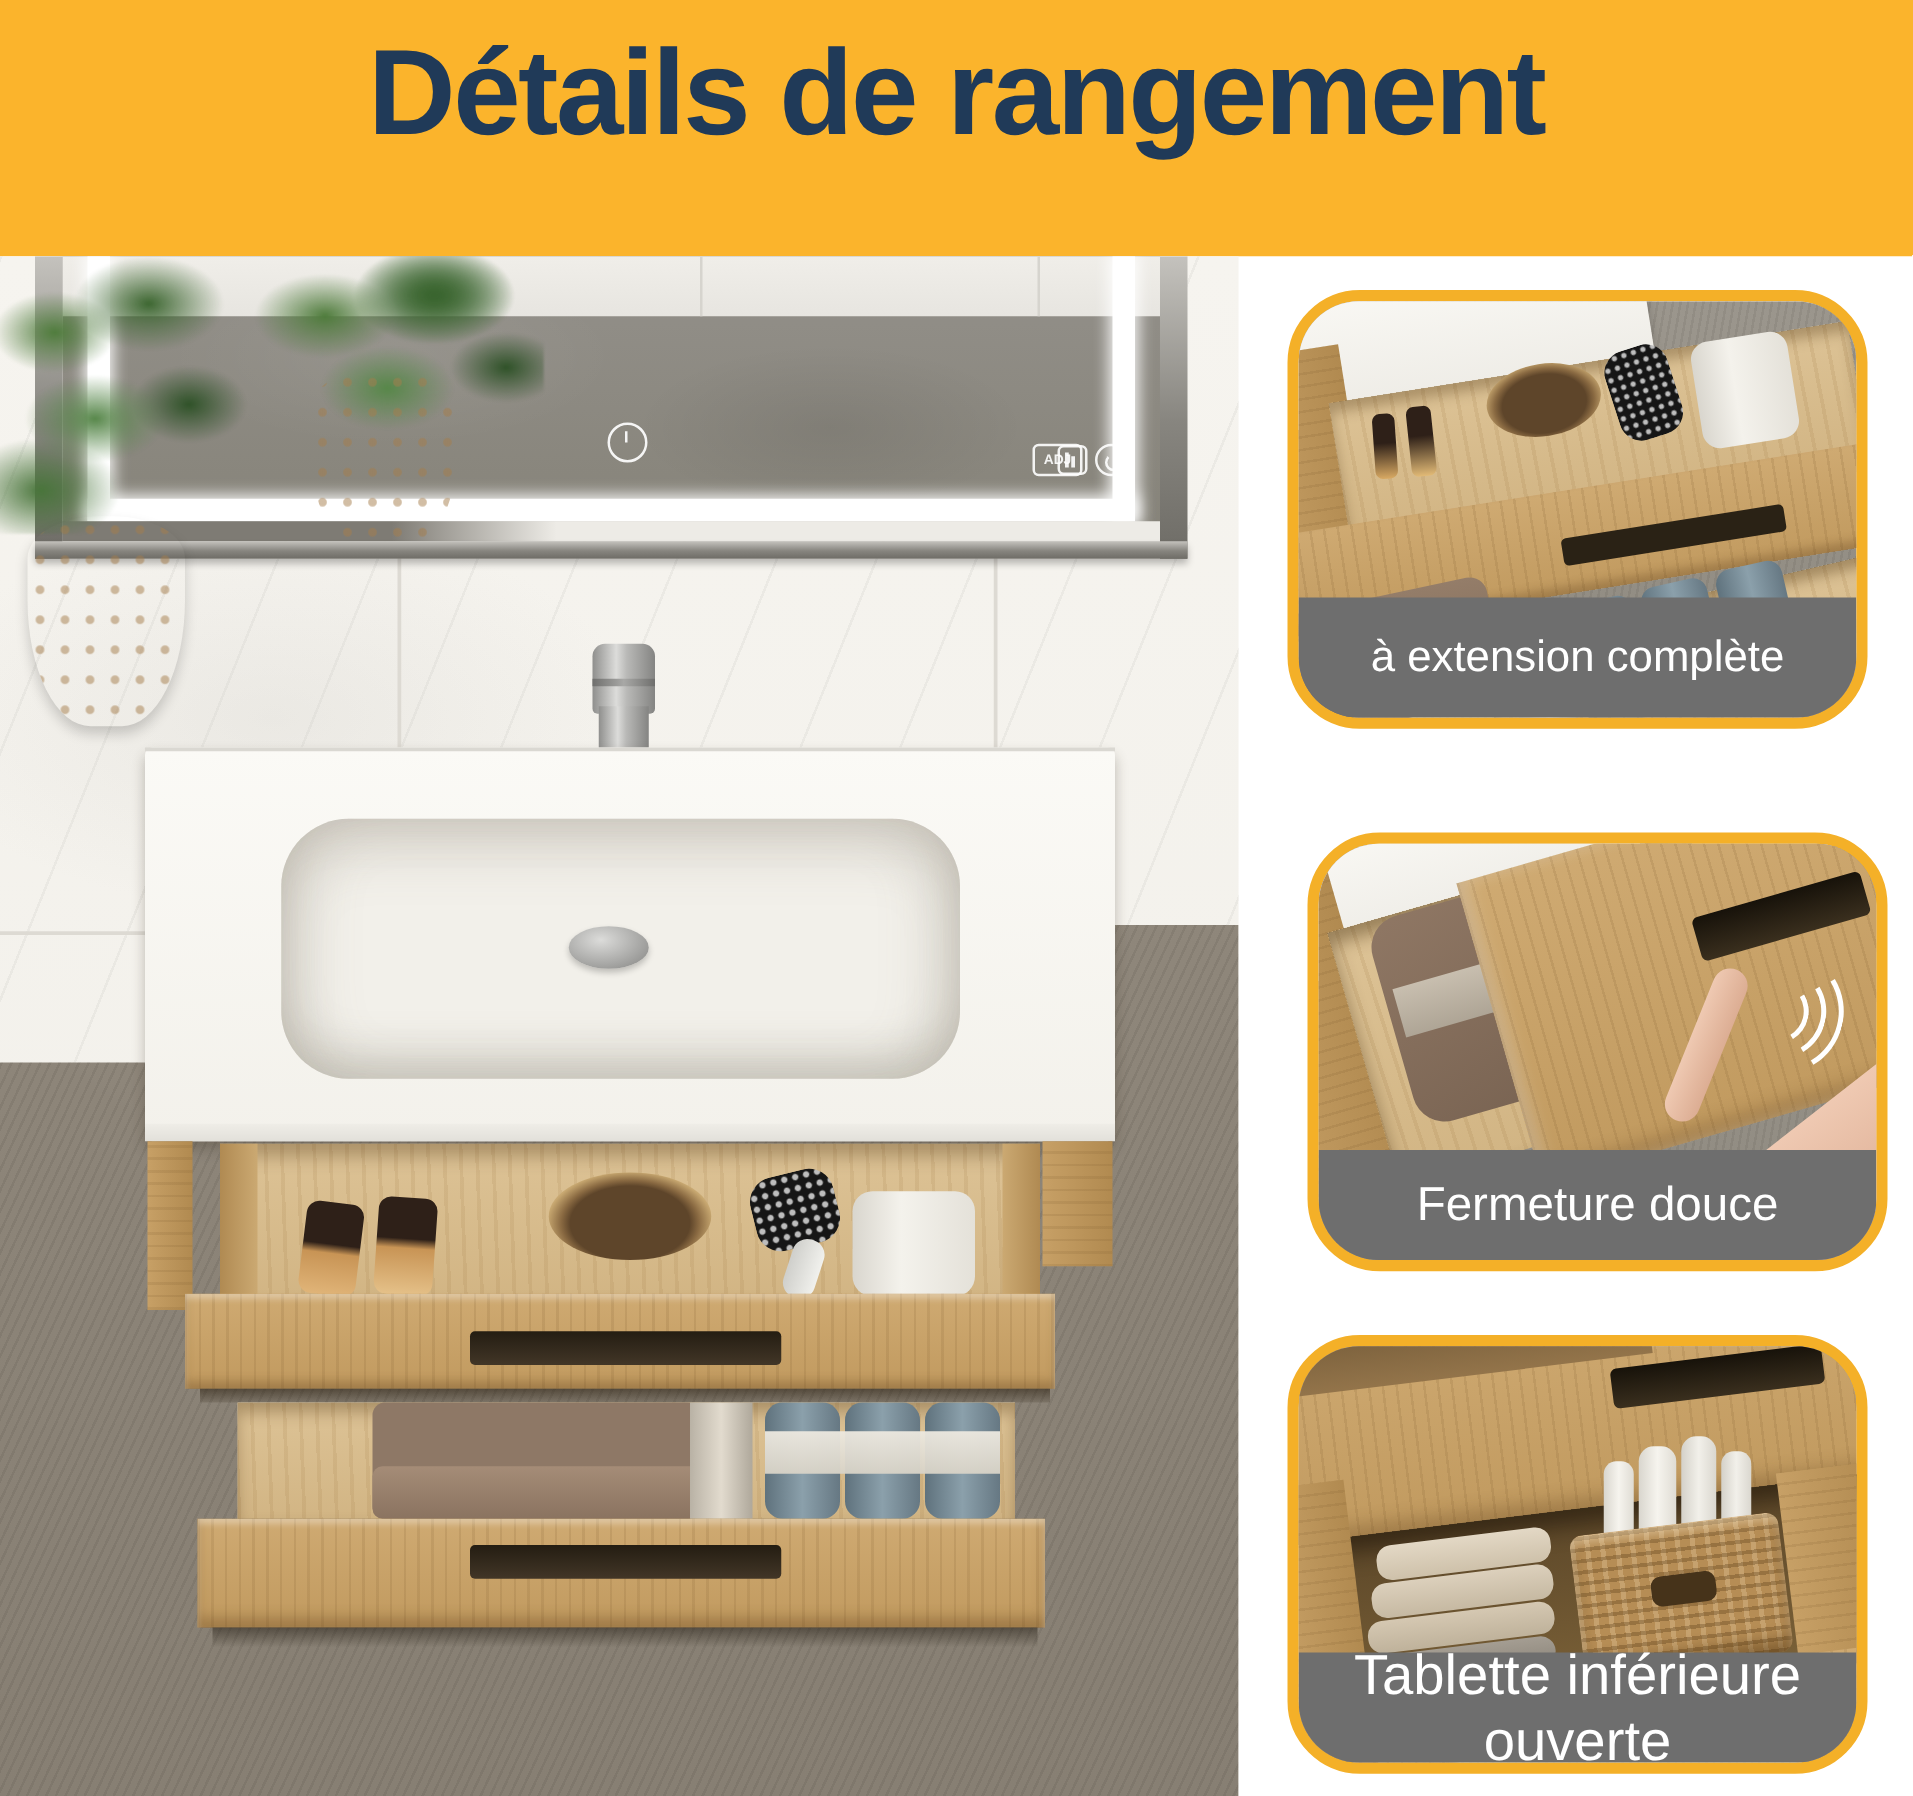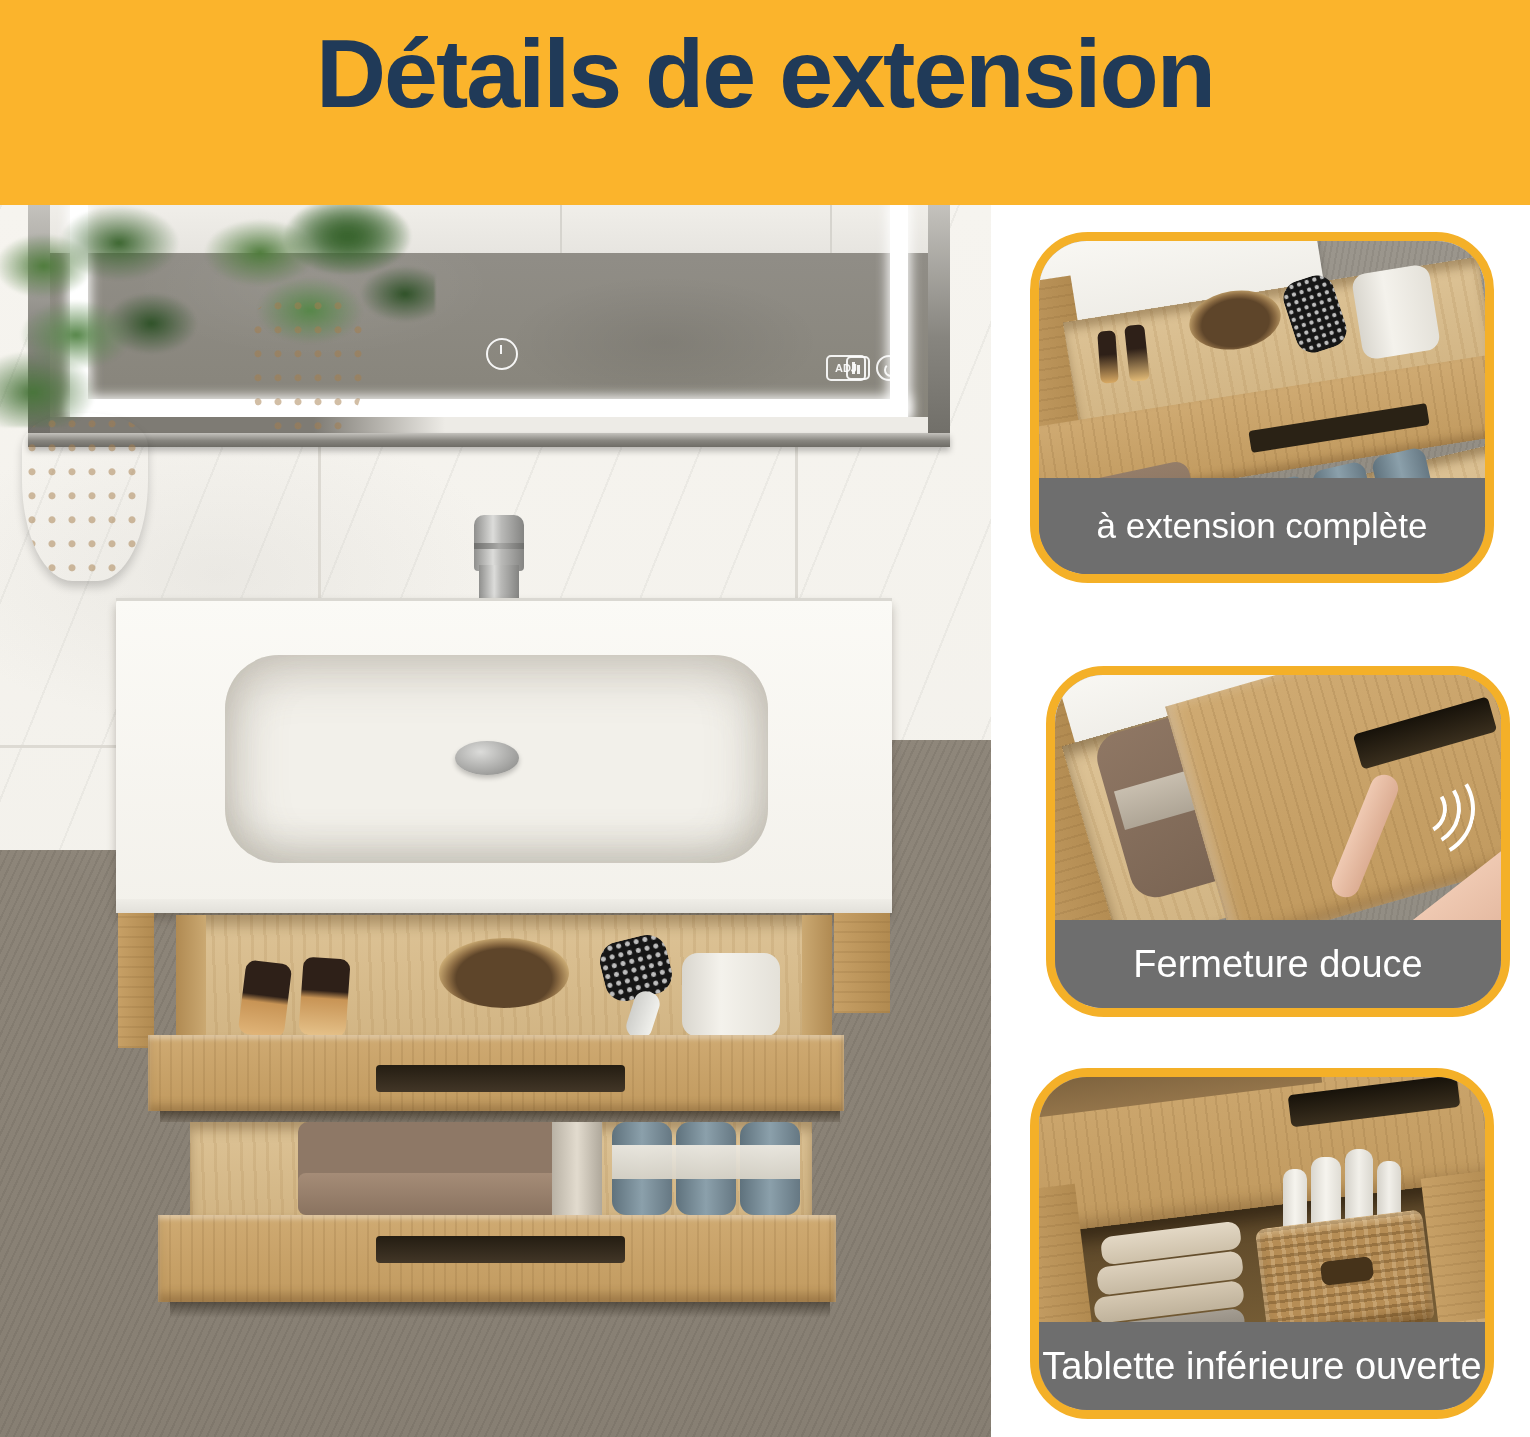--- a/index.html
+++ b/index.html
@@ -50,21 +50,21 @@
   .cap{position:absolute;left:0;right:0;bottom:0;background:#6E6E6E;color:#FFFFFF;
        text-align:center;display:flex;flex-direction:column;justify-content:center;}
   .cap div{line-height:1.18;}
 </style>
 </head>
 <body>
 
 <div class="canvas">
 
   <div class="abs band"></div>
-  <div class="abs title">Détails de extension</div>
+  <div class="abs title">Détails de rangement</div>
 
   <div class="abs" style="left:0;top:205px;width:991px;height:1232px;overflow:hidden;">
 
     <div class="abs marble" style="inset:0;"></div>
 
     <div class="abs" style="left:0;top:540px;width:560px;height:3px;background:#DDDAD3;"></div>
     <div class="abs" style="left:318px;top:240px;width:3px;height:302px;background:#DDDAD3;"></div>
     <div class="abs" style="left:795px;top:240px;width:3px;height:302px;background:#DDDAD3;"></div>
     <div class="abs" style="left:150px;top:543px;width:3px;height:300px;background:#E0DDD6;"></div>
 
@@ -233,18 +233,18 @@
 
       <div class="abs" style="left:222px;top:142px;width:168px;height:112px;border-radius:10px;transform:rotate(-7deg);
           background:#B68D55;background-image:repeating-linear-gradient(0deg,rgba(80,52,16,.30) 0 3px,transparent 3px 9px),repeating-linear-gradient(90deg,rgba(255,235,200,.22) 0 4px,transparent 4px 12px);
           box-shadow:inset 0 6px 8px rgba(255,240,210,.4),inset 0 -10px 12px rgba(70,45,12,.45);"></div>
       <div class="abs" style="left:282px;top:182px;width:52px;height:24px;border-radius:8px;transform:rotate(-7deg);background:#46331A;"></div>
 
       <div class="abs woodv" style="left:-16px;top:110px;width:66px;height:230px;transform:rotate(-7deg);"></div>
       <div class="abs woodv" style="left:396px;top:96px;width:80px;height:240px;transform:rotate(-7deg);"></div>
       <div class="abs wood" style="left:-10px;top:268px;width:480px;height:52px;transform:rotate(-7deg);"></div>
       <div class="cap" style="height:88px;">
-        <div style="font-size:38px;">Tablette inférieure ouverte</div>
+        <div style="font-size:45px;">Tablette inférieure ouverte</div>
       </div>
     </div>
   </figure>
 
 </div>
 
 </body></html>

